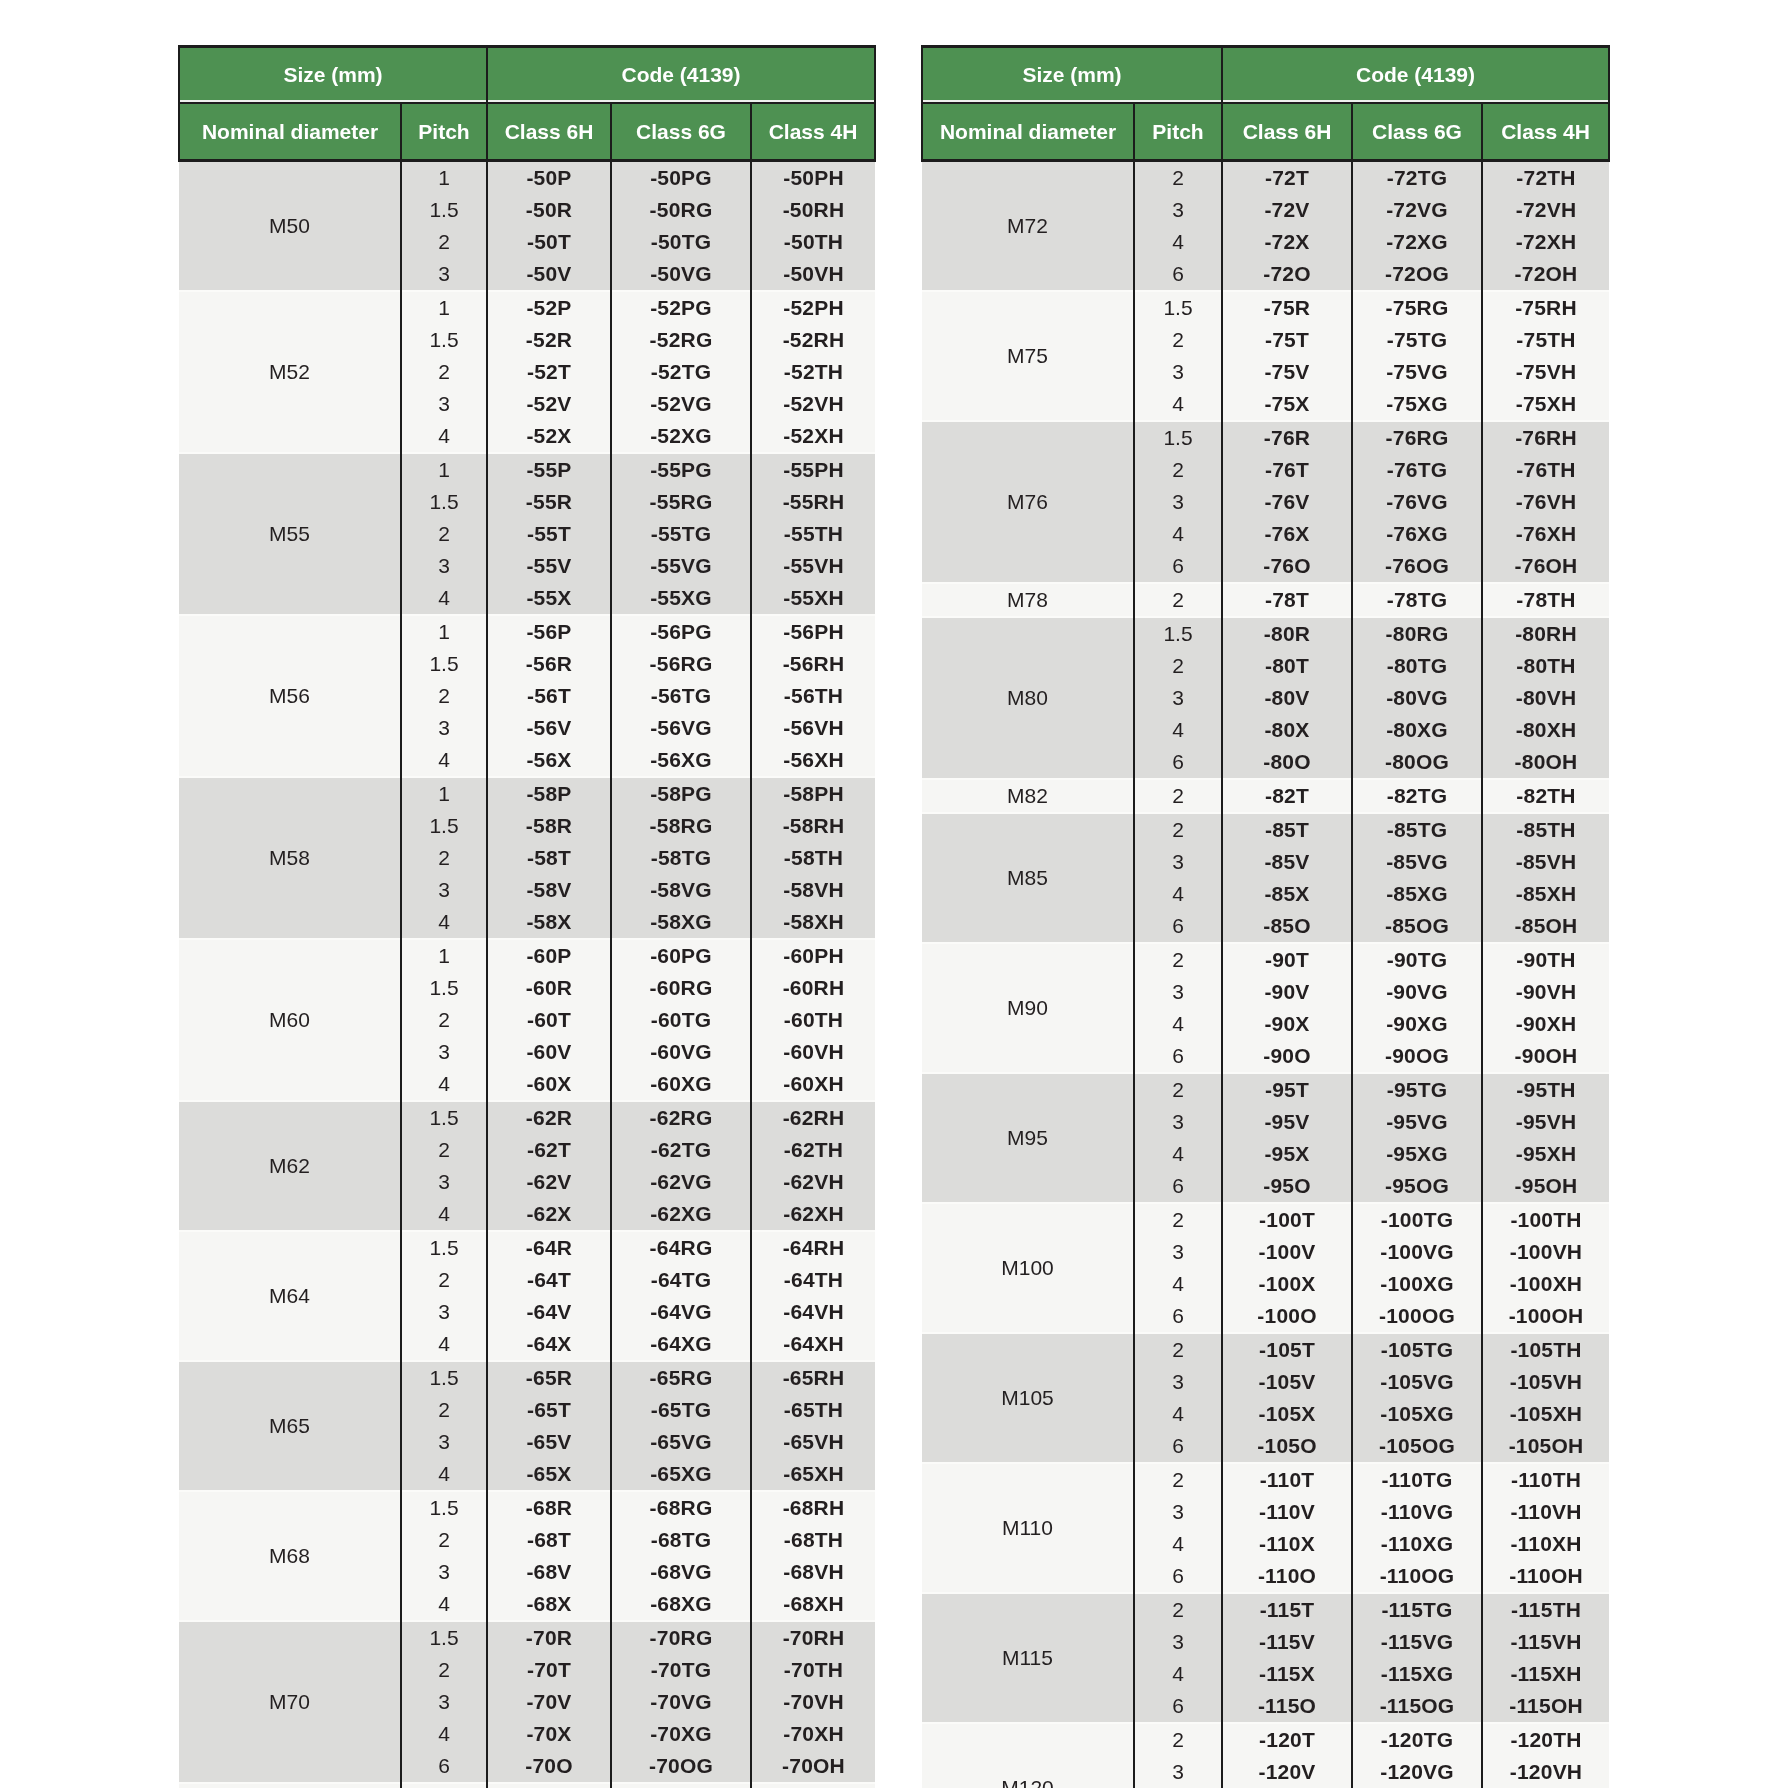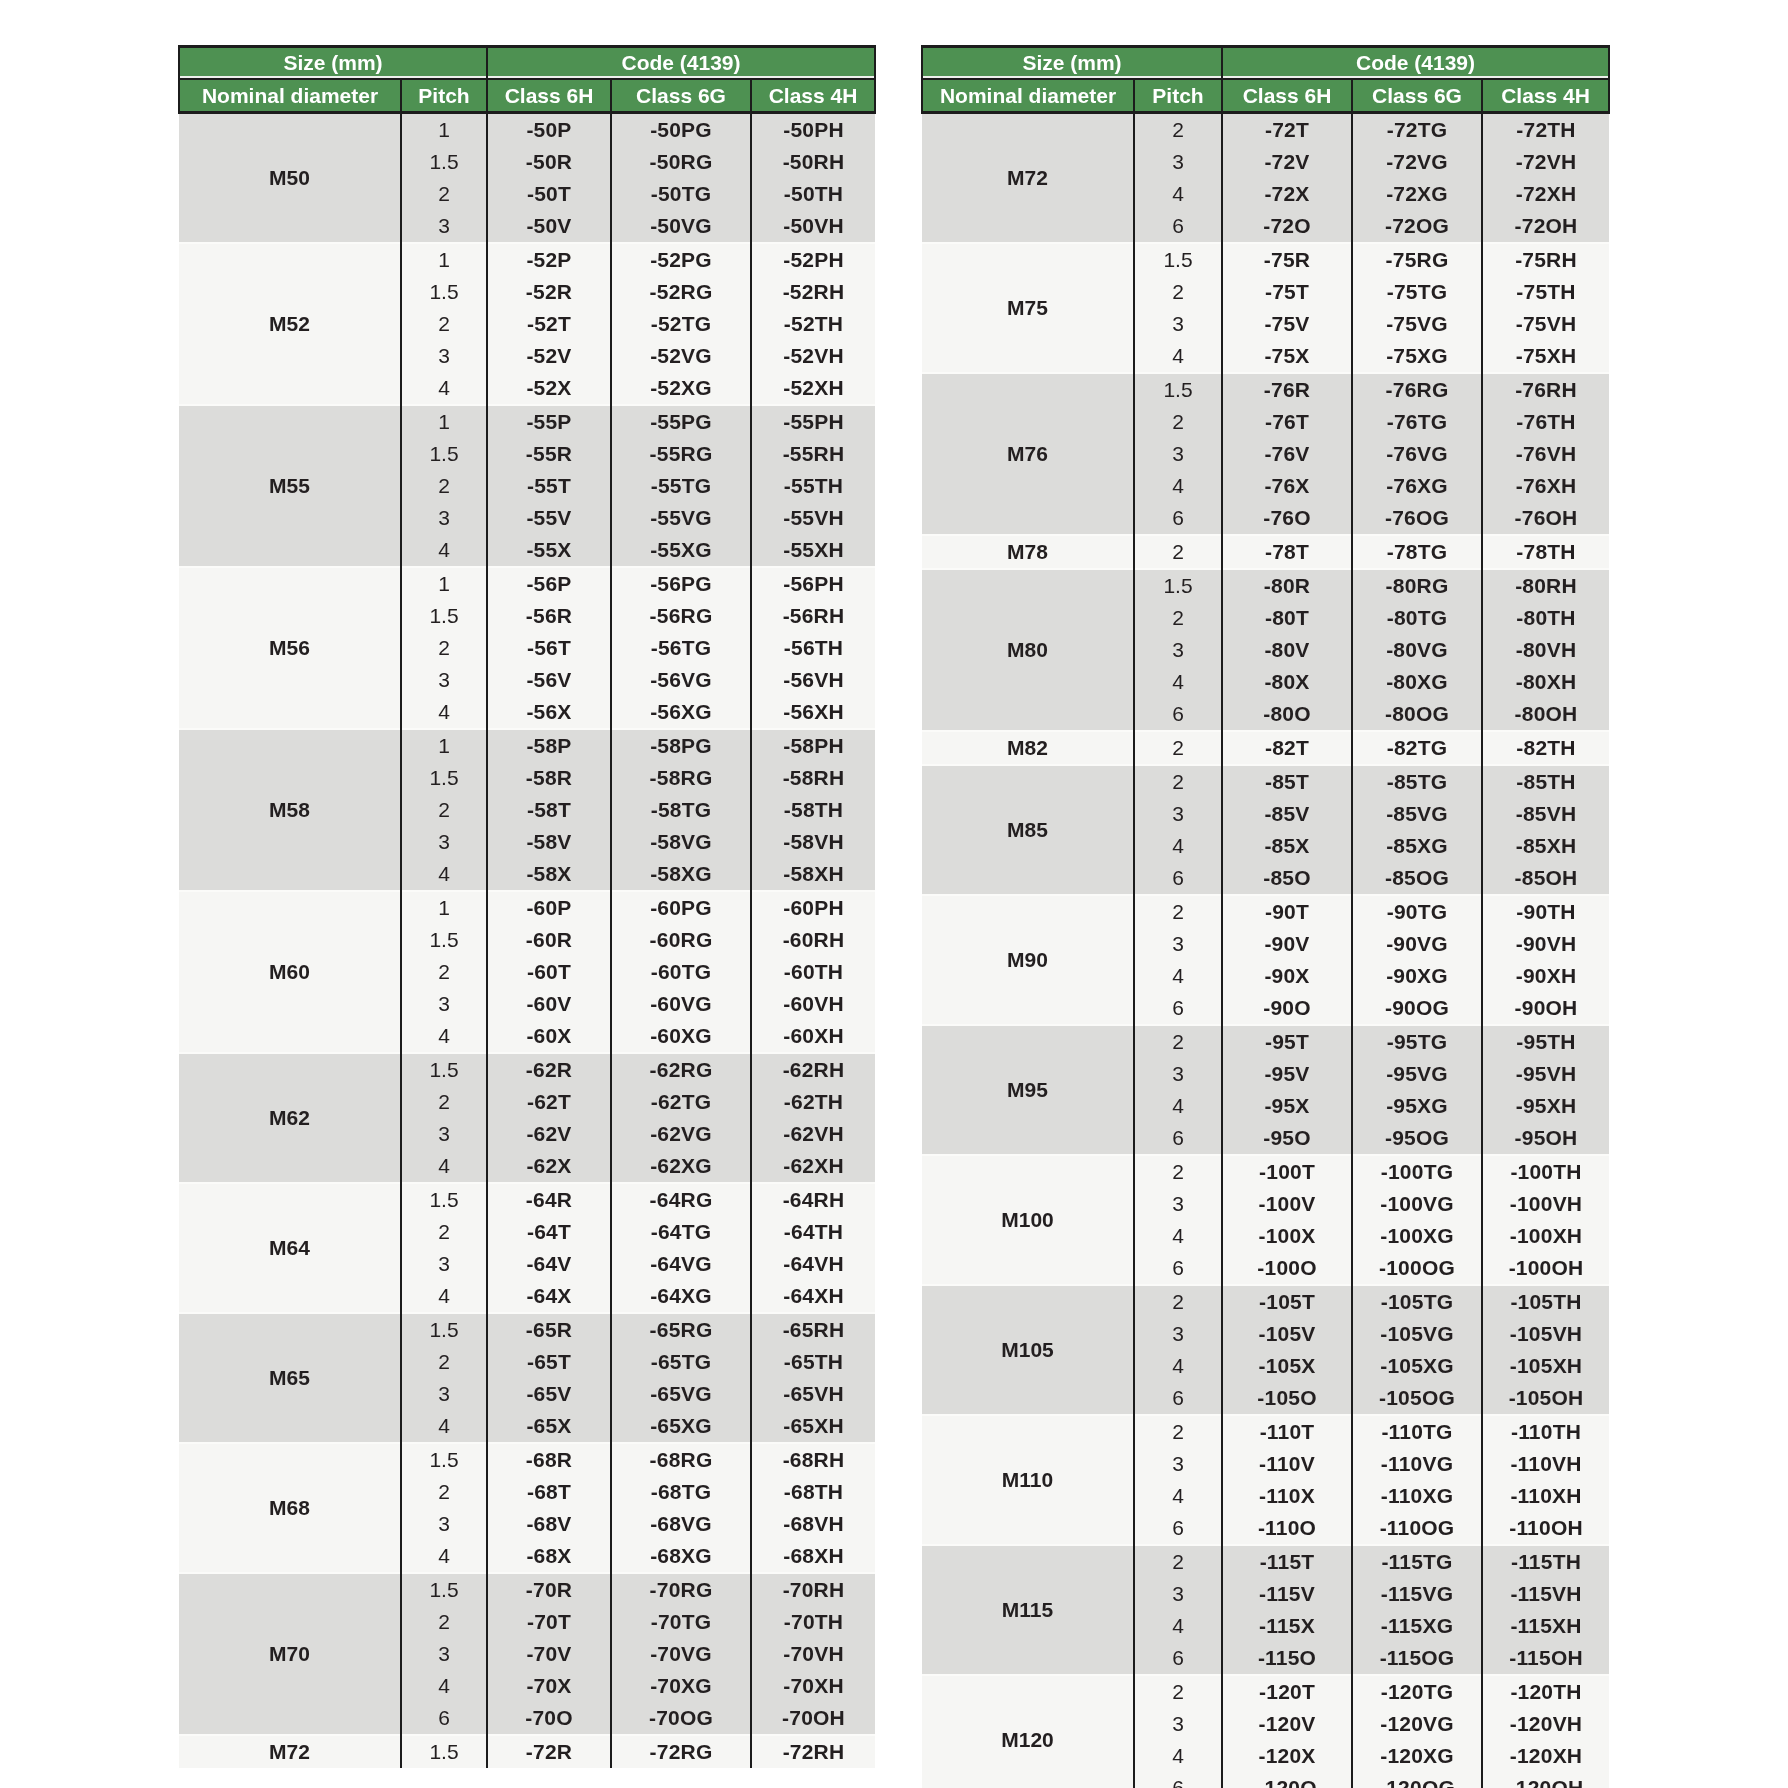--- a/index.html
+++ b/index.html
@@ -18,21 +18,21 @@
   #table-left{left:178px;}
   #table-right{left:921px;}
   
   #table-left  col.c-diam{width:222px} #table-left  col.c-pitch{width:86px}
   #table-left  col.c-6h{width:124px}   #table-left  col.c-6g{width:140px}  #table-left  col.c-4h{width:124px}
   #table-right col.c-diam{width:212px} #table-right col.c-pitch{width:88px}
   #table-right col.c-6h{width:130px}   #table-right col.c-6g{width:130px}  #table-right col.c-4h{width:127px}
 
   th{
     background:var(--green);color:#fff;font-weight:bold;font-size:21px;
-    padding:0;text-align:center;vertical-align:middle;
+    padding:12px;text-align:center;vertical-align:middle;
   }
   tr.h1 th{
     height:30px;
     border-top:3px solid var(--bk);
     border-bottom:2px solid var(--bk);
     border-right:2px solid var(--bk);
     box-shadow:inset 0 -2px 0 rgba(246,246,244,0.95); 
   }
   tr.h1 th:first-child{border-left:2px solid var(--bk);}
   tr.h2 th{
@@ -40,21 +40,21 @@
     border:2px solid var(--bk);
     border-bottom:3px solid var(--bk);
     text-align:center;
   }
   td{
     height:32px;padding:0;text-align:center;vertical-align:middle;
     font-size:21px;color:var(--txt);
   }
   td.pitch,td.code{border-left:2px solid var(--bk);}
   td.code{font-weight:bold;letter-spacing:0.2px;}
-  td.diam{font-weight:bold;}
+  td.diam{font-weight:normal;}
   tr.gray td{background:var(--gray);}
   tr.light td{background:var(--light);}
   tr.gstart td{border-top:2px solid var(--sep);}
 </style>
 </head>
 <body>
 
 <table class="code-table" id="table-left">
   <colgroup>
       <col class="c-diam">

